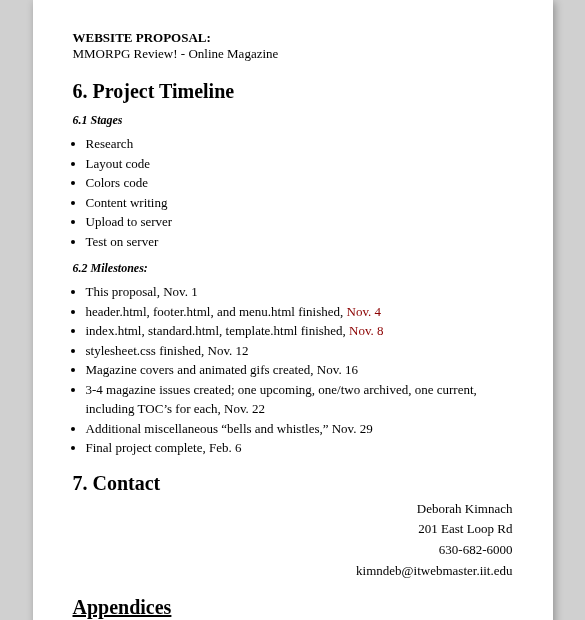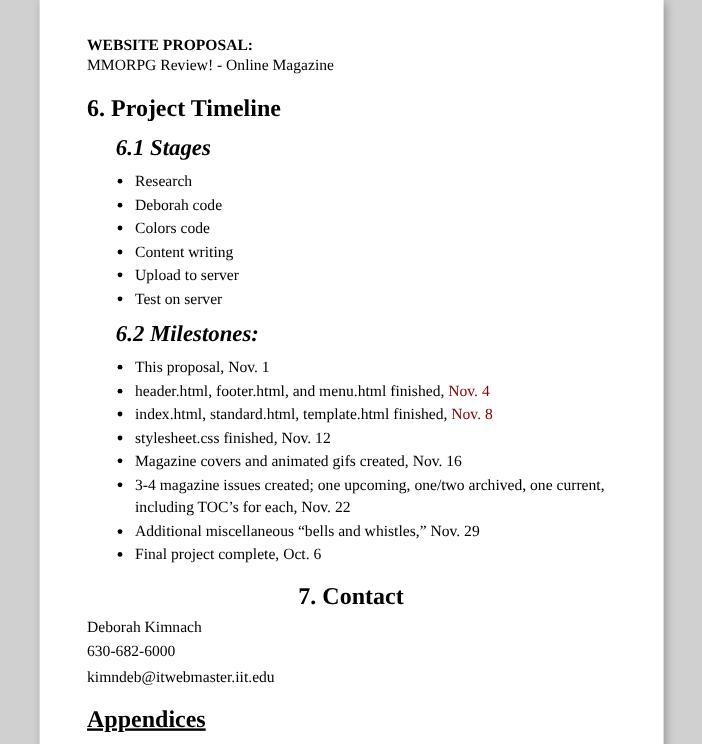--- a/index.html
+++ b/index.html
@@ -40,30 +40,29 @@
     }
 
     h2 {
       font-size: 20px;
       font-weight: bold;
       margin-bottom: 8px;
       margin-top: 4px;
     }
 
     h3 {
-      font-size: 19px;
+      font-size: 12px;
       font-style: italic;
       font-weight: bold;
       margin-bottom: 6px;
       margin-top: 10px;
-      margin-left: 24px;
     }
 
     ul {
-      margin-left: 40px;
+      margin-left: 13px;
       margin-bottom: 10px;
       font-size: 13px;
       line-height: 1.5;
     }
 
     ul li {
       list-style-type: disc;
       color: #000;
     }
 
@@ -71,78 +70,79 @@
       color: #8b0000;
     }
 
     .section-contact {
       margin-top: 12px;
     }
 
     .contact-info {
       font-size: 13px;
       line-height: 1.6;
+      text-align: right;
     }
 
     .appendices-section {
       margin-top: 14px;
     }
 
     .appendices-section h2 {
       font-size: 20px;
       text-decoration: underline;
       margin-bottom: 4px;
     }
 
     .section-title-7 {
       font-size: 20px;
       font-weight: bold;
       margin-top: 14px;
       margin-bottom: 4px;
-      text-align: center;
     }
   </style>
 </head>
 <body>
 
 <div class="page">
 
   <div class="page-header">
     <div class="page-header-title">WEBSITE PROPOSAL:</div>
     <div class="page-header-subtitle">MMORPG Review! - Online Magazine</div>
   </div>
 
   <h2>6. Project Timeline</h2>
 
   <h3>6.1 Stages</h3>
   <ul>
     <li><span>Research</span></li>
-    <li><span>Deborah code</span></li>
+    <li><span>Layout code</span></li>
     <li><span>Colors code</span></li>
     <li><span>Content writing</span></li>
     <li><span>Upload to server</span></li>
     <li><span>Test on server</span></li>
   </ul>
 
   <h3>6.2 Milestones:</h3>
   <ul>
     <li><span>This proposal, Nov. 1</span></li>
     <li><span>header.html, footer.html, and menu.html finished, <span class="highlight">Nov. 4</span></span></li>
     <li><span>index.html, standard.html, template.html finished, <span class="highlight">Nov. 8</span></span></li>
     <li><span>stylesheet.css finished, Nov. 12</span></li>
     <li><span>Magazine covers and animated gifs created, Nov. 16</span></li>
     <li><span>3-4 magazine issues created; one upcoming, one/two archived, one current, including TOC’s for each, Nov. 22</span></li>
     <li><span>Additional miscellaneous “bells and whistles,” Nov. 29</span></li>
-    <li><span>Final project complete, Oct. 6</span></li>
+    <li><span>Final project complete, Feb. 6</span></li>
   </ul>
 
   <div class="section-contact">
     <h2 class="section-title-7">7. Contact</h2>
     <div class="contact-info">
       <div>Deborah Kimnach</div>
+      <div>201 East Loop Rd</div>
       <div>630-682-6000</div>
       <div>kimndeb@itwebmaster.iit.edu</div>
     </div>
   </div>
 
   <div class="appendices-section">
     <h2>Appendices</h2>
 
   </div>
 

